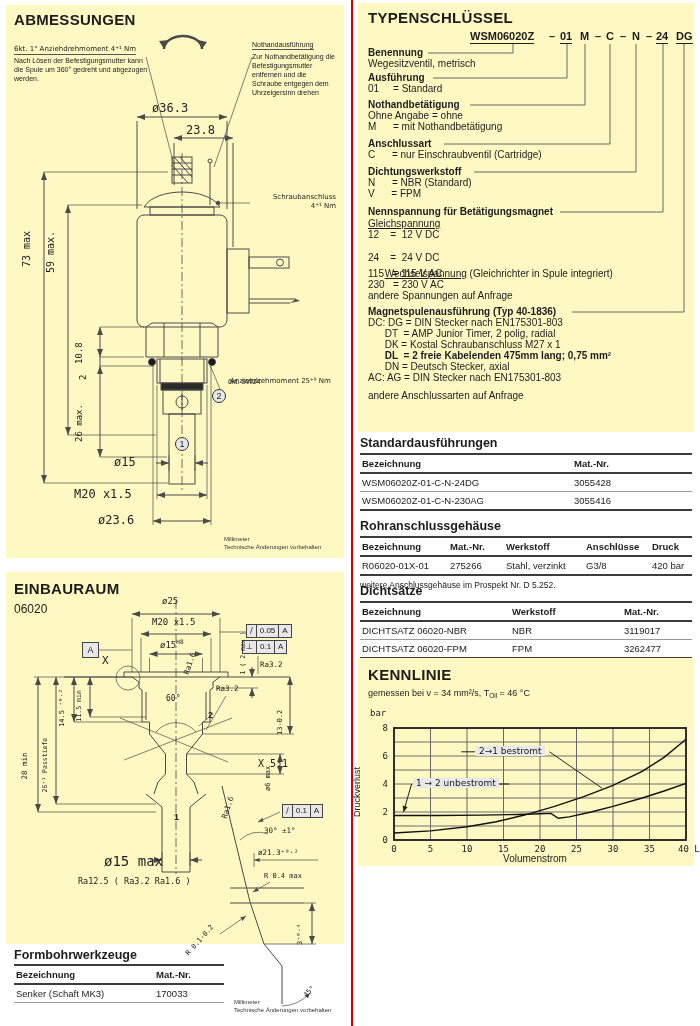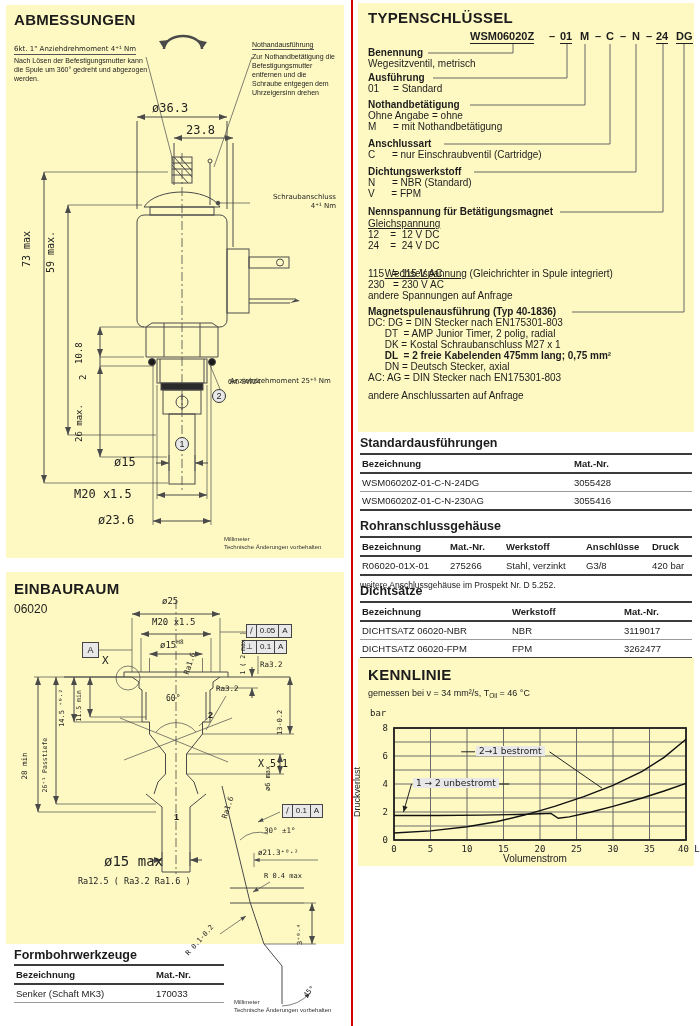--- a/index.html
+++ b/index.html
@@ -380,21 +380,21 @@
     <div class="typln" style="left:10px;top:107px;">Ohne Angabe = ohne</div>
     <div class="typln" style="left:10px;top:118px;">M&nbsp;&nbsp;&nbsp;&nbsp;&nbsp;&nbsp;= mit Nothandbetätigung</div>
     <div class="typlbl" style="left:10px;top:135px;">Anschlussart</div>
     <div class="typln" style="left:10px;top:146px;">C&nbsp;&nbsp;&nbsp;&nbsp;&nbsp;&nbsp;= nur Einschraubventil (Cartridge)</div>
     <div class="typlbl" style="left:10px;top:163px;">Dichtungswerkstoff</div>
     <div class="typln" style="left:10px;top:174px;">N&nbsp;&nbsp;&nbsp;&nbsp;&nbsp;&nbsp;= NBR (Standard)</div>
     <div class="typln" style="left:10px;top:185px;">V&nbsp;&nbsp;&nbsp;&nbsp;&nbsp;&nbsp;= FPM</div>
     <div class="typlbl" style="left:10px;top:203px;">Nennspannung für Betätigungsmagnet</div>
     <div class="typln underl" style="left:10px;top:215px;">Gleichspannung</div>
     <div class="typln" style="left:10px;top:226px;">12&nbsp;&nbsp;&nbsp;&nbsp;=&nbsp;&nbsp;12 V DC</div>
-    <div class="typln" style="left:10px;top:237px;text-align:right;">24&nbsp;&nbsp;&nbsp;&nbsp;=&nbsp;&nbsp;24 V DC</div>
+    <div class="typln" style="left:10px;top:249px;text-align:right;">24&nbsp;&nbsp;&nbsp;&nbsp;=&nbsp;&nbsp;24 V DC</div>
     <div class="typln" style="left:10px;top:254px;">
       <span class="underl">Wechselspannung</span><span> (Gleichrichter in Spule integriert)</span>
     </div>
     <div class="typln" style="left:10px;top:265px;">115&nbsp;&nbsp;&nbsp;= 115 V AC</div>
     <div class="typln" style="left:10px;top:276px;">230&nbsp;&nbsp;&nbsp;= 230 V AC</div>
     <div class="typln" style="left:10px;top:287px;">andere Spannungen auf Anfrage</div>
     <div class="typlbl" style="left:10px;top:303px;">Magnetspulenausführung (Typ 40-1836)</div>
     <div class="typln" style="left:10px;top:314px;">DC: DG = DIN Stecker nach EN175301-803</div>
     <div class="typln" style="left:10px;top:325px;">&nbsp;&nbsp;&nbsp;&nbsp;&nbsp;&nbsp;DT&nbsp; = AMP Junior Timer, 2 polig, radial</div>
     <div class="typln" style="left:10px;top:336px;">&nbsp;&nbsp;&nbsp;&nbsp;&nbsp;&nbsp;DK = Kostal Schraubanschluss M27 x 1</div>

